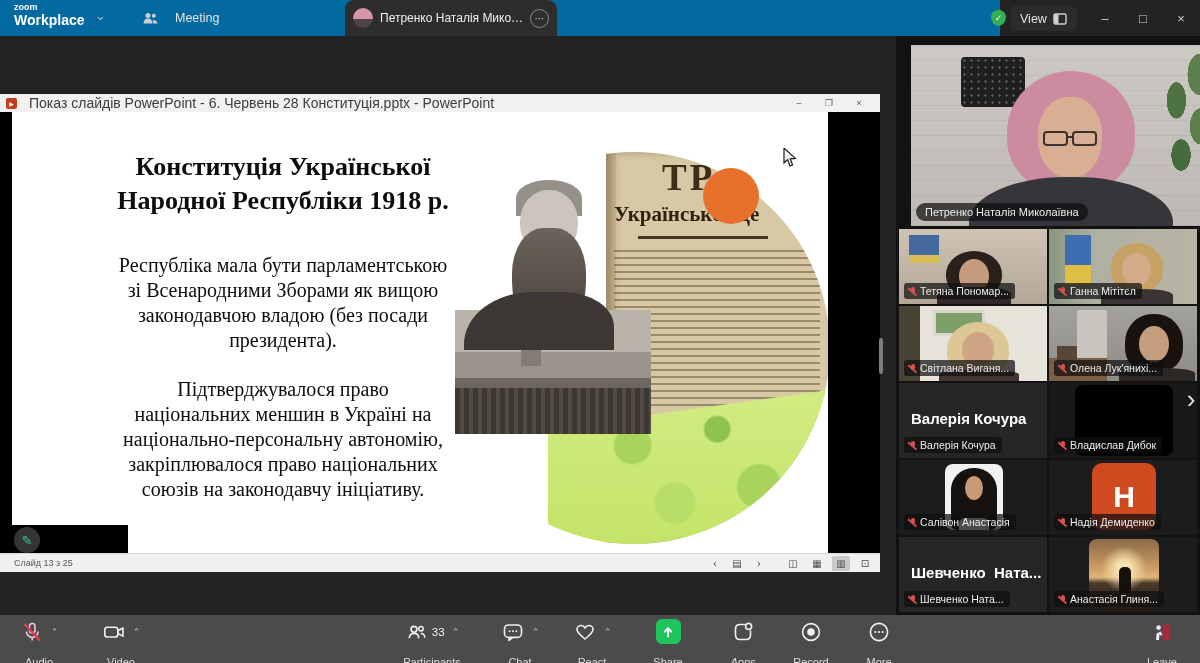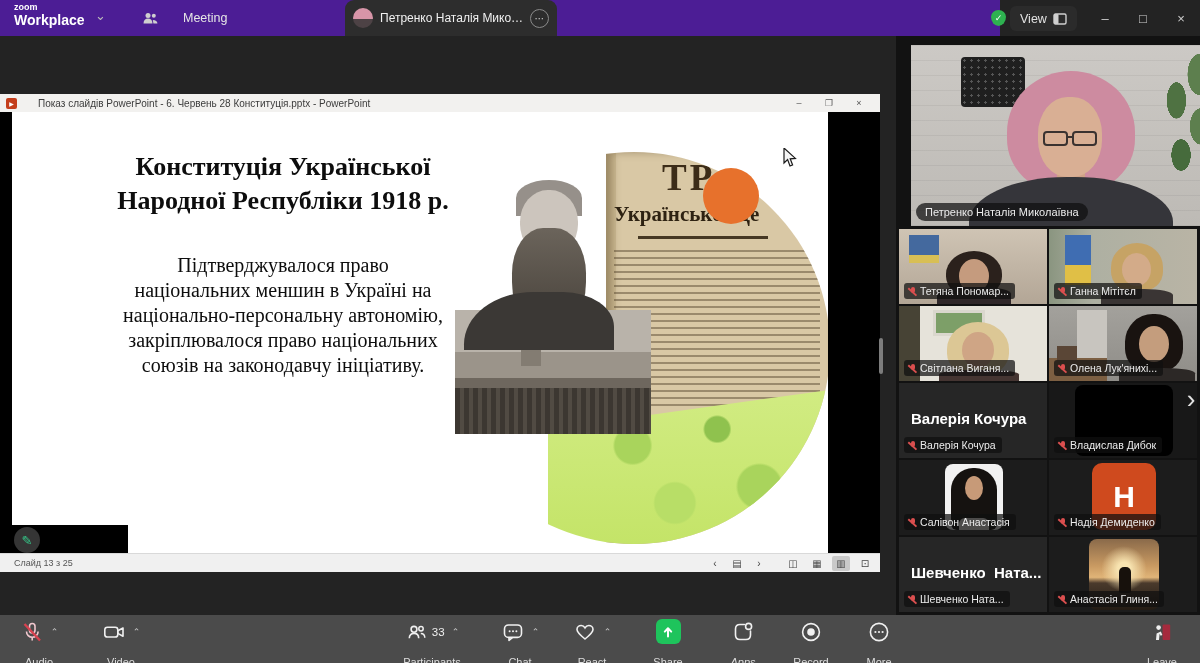--- a/index.html
+++ b/index.html
@@ -2,40 +2,40 @@
 <html><head>
 <meta charset="utf-8">
 <style>
   * { margin:0; padding:0; box-sizing:border-box; }
   html,body { background:#111; }
   .app { position:relative; width:1200px; height:663px; background:#232323; overflow:hidden;
          font-family:"Liberation Sans","DejaVu Sans",sans-serif; }
   i.sh { position:absolute; display:block; }
 
   
-  .topbar { position:absolute; left:0; top:0; width:1000px; height:36px; background:#4c1d95; color:#ddd;text-decoration:underline; }
+  .topbar { position:absolute; left:0; top:0; width:1000px; height:36px; background:#0369a1; color:#ddd;text-decoration:underline; }
   .logo { position:absolute; left:14px; top:3px; line-height:1; color:#fff; }
   .logo .l1 { font-size:9px; font-weight:bold; display:block; }
   .logo .l2 { font-size:14px; font-weight:bold; display:block; margin-top:1px; }
   .tb-chev { position:absolute; left:95px; top:8px; font-size:13px; color:#bbb; }
-  .tab-meeting { position:absolute; left:132px; top:0; height:36px; display:flex; align-items:center; gap:24px; padding:0 10px; font-size:12.5px; color:#e6e6e6; }
+  .tab-meeting { position:absolute; left:132px; top:0; height:36px; display:flex; align-items:center; gap:16px; padding:0 10px; font-size:12.5px; color:#e6e6e6; }
   .tab-active { position:absolute; left:345px; top:0; width:212px; height:36px; background:#2d2d2d; border-radius:9px 9px 0 0; display:flex; align-items:center; gap:7px; padding:0 8px; }
   .tab-avatar { width:20px; height:20px; border-radius:50%; background:linear-gradient(180deg,#d795a8 0 55%,#4d4245 55% 100%); flex:0 0 auto; }
   .tab-label { font-size:12px; color:#f0f0f0; white-space:nowrap; overflow:hidden; text-overflow:ellipsis; flex:1; }
   .tab-more { width:19px; height:19px; border:1px solid #8a8a8a; border-radius:50%; color:#cfcfcf; font-size:10px; display:flex; align-items:center; justify-content:center; flex:0 0 auto; }
   .shield { position:absolute; left:991px; top:10px; width:15px; height:16px; background:#2eb150;
             border-radius:50% 50% 50% 50% / 42% 42% 58% 58%; color:#fff; font-size:9px; display:flex; align-items:center; justify-content:center; }
   .viewbtn { position:absolute; left:1010px; top:6px; height:25px; background:#2b2b2b; border-radius:6px; display:flex; align-items:center; gap:6px; padding:0 10px; color:#e2e2e2; font-size:12.5px; }
   .winbtn { position:absolute; top:0; width:38px; height:36px; display:flex; align-items:center; justify-content:center; color:#cfcfcf; font-size:13px; }
 
   
   .ppt { position:absolute; left:0; top:94px; width:880px; height:478px; background:#000; }
   .ppt-titlebar { position:absolute; left:0; top:0; width:880px; height:18px; background:#f2f1ef; display:flex; align-items:center; }
   .ppt-icon { width:11px; height:11px; margin-left:6px; background:#c43e1c; border-radius:2px; color:#fff; font-size:6px; display:flex; align-items:center; justify-content:center; }
-  .ppt-title { font-size:10px; color:#3c3c3c; margin-left:21px; white-space:nowrap; }
+  .ppt-title { font-size:14px; color:#3c3c3c; margin-left:12px; white-space:nowrap; }
   .ppt-winbtns { position:absolute; right:6px; top:0; height:18px; display:flex; }
   .ppt-winbtns span { width:30px; height:18px; display:flex; align-items:center; justify-content:center; font-size:9px; color:#555; }
   .ppt-stage { position:absolute; left:0; top:18px; width:880px; height:441px; background:#000; overflow:hidden; }
   .slide { position:absolute; left:12px; top:0; width:816px; height:441px; background:#fff; overflow:hidden; z-index:1; }
   .corner-black { position:absolute; left:0; top:413px; width:128px; height:28px; background:#000; z-index:2; }
   .pen-btn { position:absolute; left:14px; top:415px; width:26px; height:26px; border-radius:50%; background:#353535; color:#35c98a; font-size:13px; display:flex; align-items:center; justify-content:center; z-index:3; }
   .ppt-statusbar { position:absolute; left:0; bottom:0; width:880px; height:19px; background:#f0f0f0; border-top:1px solid #d9d9d9; font-size:9px; color:#555; }
   .ppt-status-text { position:absolute; left:14px; top:4px; }
   .sb-ico { position:absolute; top:2px; width:18px; height:15px; display:flex; align-items:center; justify-content:center; color:#444; font-size:10px; }
   .sb-ico.hl { background:#c9c9c9; border-radius:2px; }
@@ -155,20 +155,24 @@
         <span>×</span>
       </div>
     </div>
 
     <div class="ppt-stage">
       <div class="slide">
 
         <div class="slide-text">
           <div class="slide-title">Конституція Української
 Народної Республіки 1918 р.</div>
+          <p>Республіка мала бути парламентською
+зі Всенародними Зборами як вищою
+законодавчою владою (без посади
+президента).</p>
           <p>Підтверджувалося право
 національних меншин в Україні на
 національно-персональну автономію,
 закріплювалося право національних
 союзів на законодавчу ініціативу.</p>
         </div>
 
         <div class="circle-clip">
           <div class="newsbg"></div>
           <div class="news-head">ТРЕ</div>

